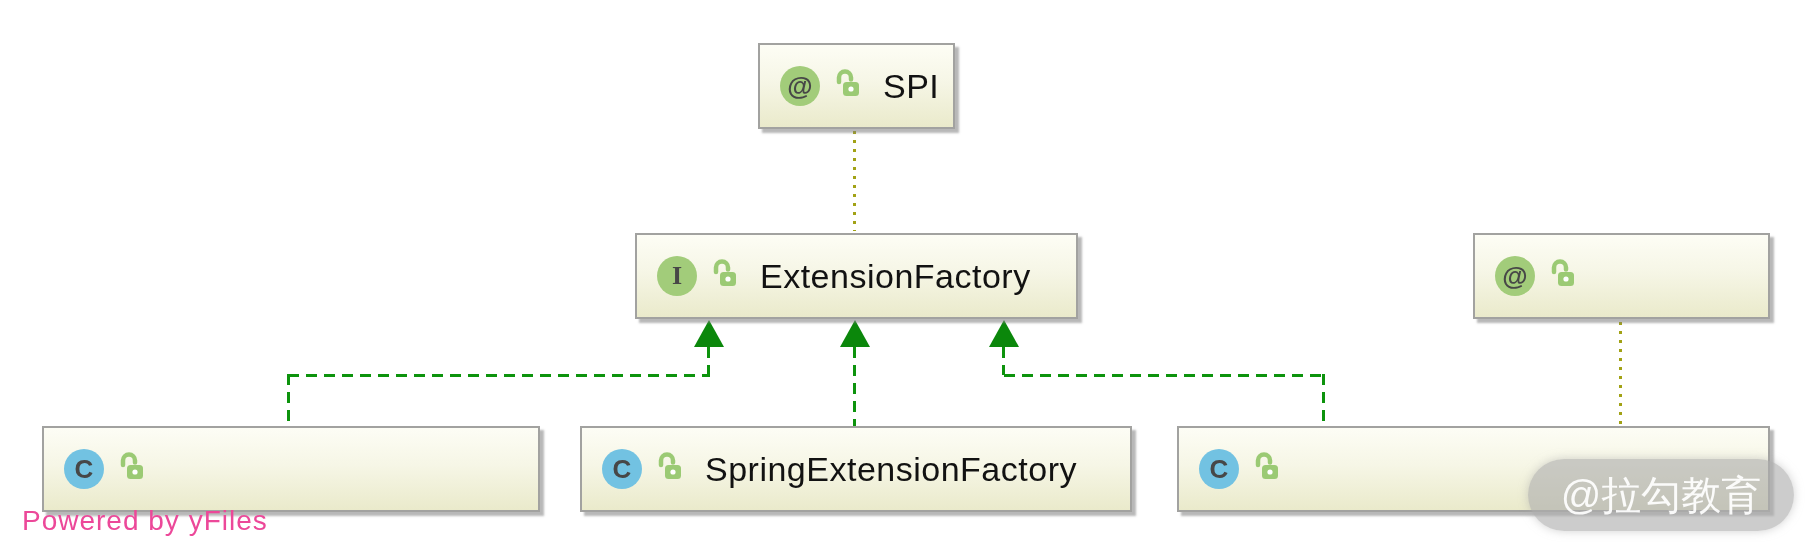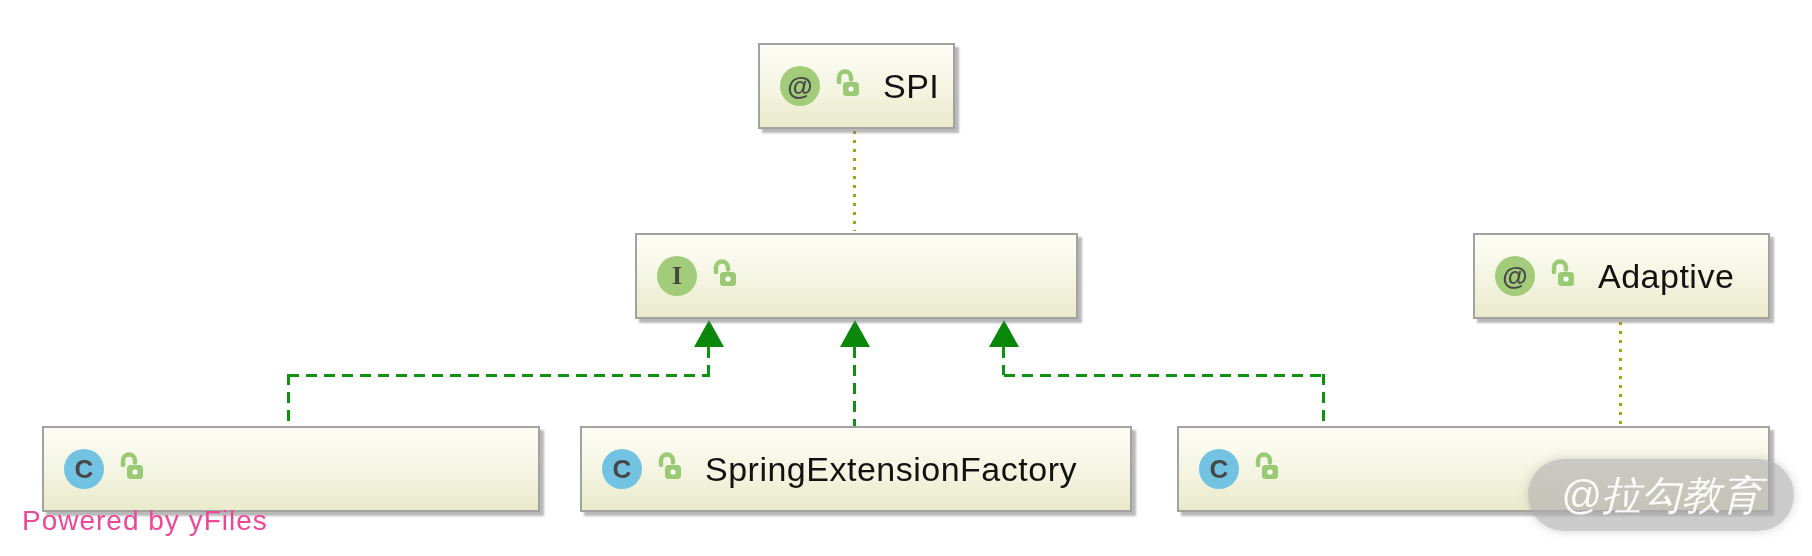--- a/index.html
+++ b/index.html
@@ -95,21 +95,20 @@
     position:absolute;left:1528px;top:459px;width:266px;height:72px;
     background:rgba(172,172,172,0.62);
     border-radius:40px;
     box-shadow:0 0 10px rgba(172,172,172,0.55);
     display:flex;align-items:center;justify-content:center;
   }
   .wm-pill .wm-text{
     color:rgba(255,255,255,0.92);
     font-size:40px;
     white-space:nowrap;
-    font-style:italic;
   }
 </style>
 </head>
 <body>
 
 <div class="canvas">
 
   <div class="dot-v" id="edge-dot-spi"></div>
   <div class="dot-v" id="edge-dot-adaptive"></div>
 
@@ -145,34 +144,34 @@
     <span class="badge green">
         <span class="serif">I</span>
       </span>
     <span class="lock">
       <svg width="27" height="31" viewBox="0 0 27 31">
         <path d="M5 13 V8.5 a6 6 0 0 1 12 0 v2" fill="none" stroke="#9bca74" stroke-width="4.5" stroke-linecap="round"></path>
         <rect x="9" y="13" width="16" height="14" rx="3.5" fill="#9bca74"></rect>
         <circle cx="17" cy="20" r="2.6" fill="#ffffff"></circle>
       </svg>
     </span>
+    <span class="label">ExtensionFactory</span>
   </div>
 
   <div class="node" id="node-adaptive">
     <span class="badge green">
         <span>@</span>
       </span>
     <span class="lock">
       <svg width="27" height="31" viewBox="0 0 27 31">
         <path d="M5 13 V8.5 a6 6 0 0 1 12 0 v2" fill="none" stroke="#9bca74" stroke-width="4.5" stroke-linecap="round"></path>
         <rect x="9" y="13" width="16" height="14" rx="3.5" fill="#9bca74"></rect>
         <circle cx="17" cy="20" r="2.6" fill="#ffffff"></circle>
       </svg>
     </span>
-    <span class="label">Adaptive</span>
   </div>
 
   <div class="node" id="node-spiextfactory">
     <span class="badge blue">
         <span>C</span>
       </span>
     <span class="lock">
       <svg width="27" height="31" viewBox="0 0 27 31">
         <path d="M5 13 V8.5 a6 6 0 0 1 12 0 v2" fill="none" stroke="#9bca74" stroke-width="4.5" stroke-linecap="round"></path>
         <rect x="9" y="13" width="16" height="14" rx="3.5" fill="#9bca74"></rect>

